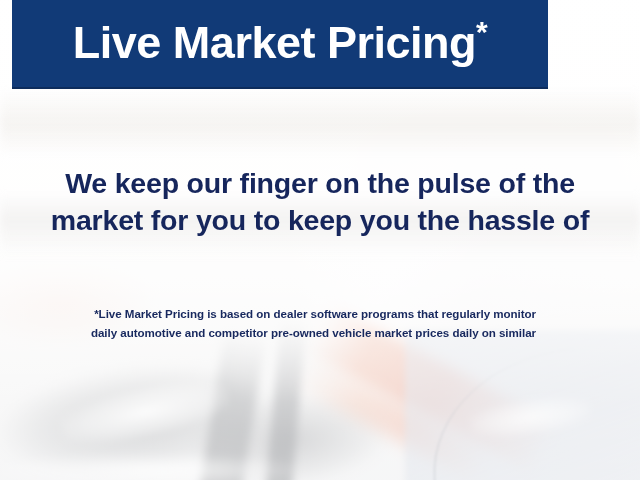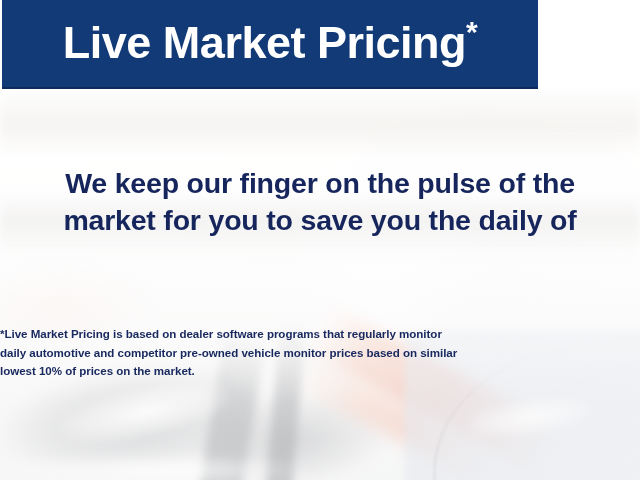--- a/index.html
+++ b/index.html
@@ -193,21 +193,21 @@
     height: 200px;
     background:
       linear-gradient(to bottom, rgba(244,242,240,0) 0%, rgba(238,235,231,0.55) 18%, rgba(250,249,247,0) 34%),
       linear-gradient(to bottom, rgba(240,238,236,0) 52%, rgba(232,230,228,0.45) 66%, rgba(250,250,250,0) 84%);
     filter: blur(4px);
   }
 
   
   .banner {
     position: absolute;
-    left: 2px;
+    left: 12px;
     top: 0;
     width: 536px;
     height: 89px;
     background: #113a77;
     border-bottom: 2px solid #0d2c5c;
     box-sizing: border-box;
     display: flex;
     align-items: center;
     justify-content: center;
     z-index: 3;
@@ -252,23 +252,23 @@
     letter-spacing: -0.2px;
   }
   .headline .hl-line {
     display: block;
     white-space: nowrap;
   }
 
   .fineprint {
     position: absolute;
     left: 0;
-    top: 236px;
+    top: 216px;
     width: 536px;
-    text-align: left;
+    text-align: right;
     color: #17285e;
     font-family: "Liberation Sans", sans-serif;
     font-weight: 700;
     font-size: 11.6px;
     line-height: 18.5px;
     letter-spacing: -0.05px;
   }
   .fineprint .fp-line {
     display: block;
     white-space: nowrap;
@@ -299,23 +299,22 @@
   </div>
 
   <div class="banner">
     <div class="banner-title"><span>Live Market Pricing</span><span class="ast">*</span></div>
   </div>
 
   <div class="content">
 
     <div class="headline">
       <span class="hl-line">We keep our finger on the pulse of the</span>
-      <span class="hl-line">market for you to save you the daily of</span>
+      <span class="hl-line">market for you to keep you the hassle of</span>
     </div>
 
     <div class="fineprint">
       <span class="fp-line">*Live Market Pricing is based on dealer software programs that regularly monitor</span>
-      <span class="fp-line">daily automotive and competitor pre-owned vehicle monitor prices based on similar</span>
-      <span class="fp-line">lowest 10% of prices on the market.</span>
+      <span class="fp-line">daily automotive and competitor pre-owned vehicle market prices daily on similar</span>
     </div>
 
   </div>
 </div>
 
 </body></html>

